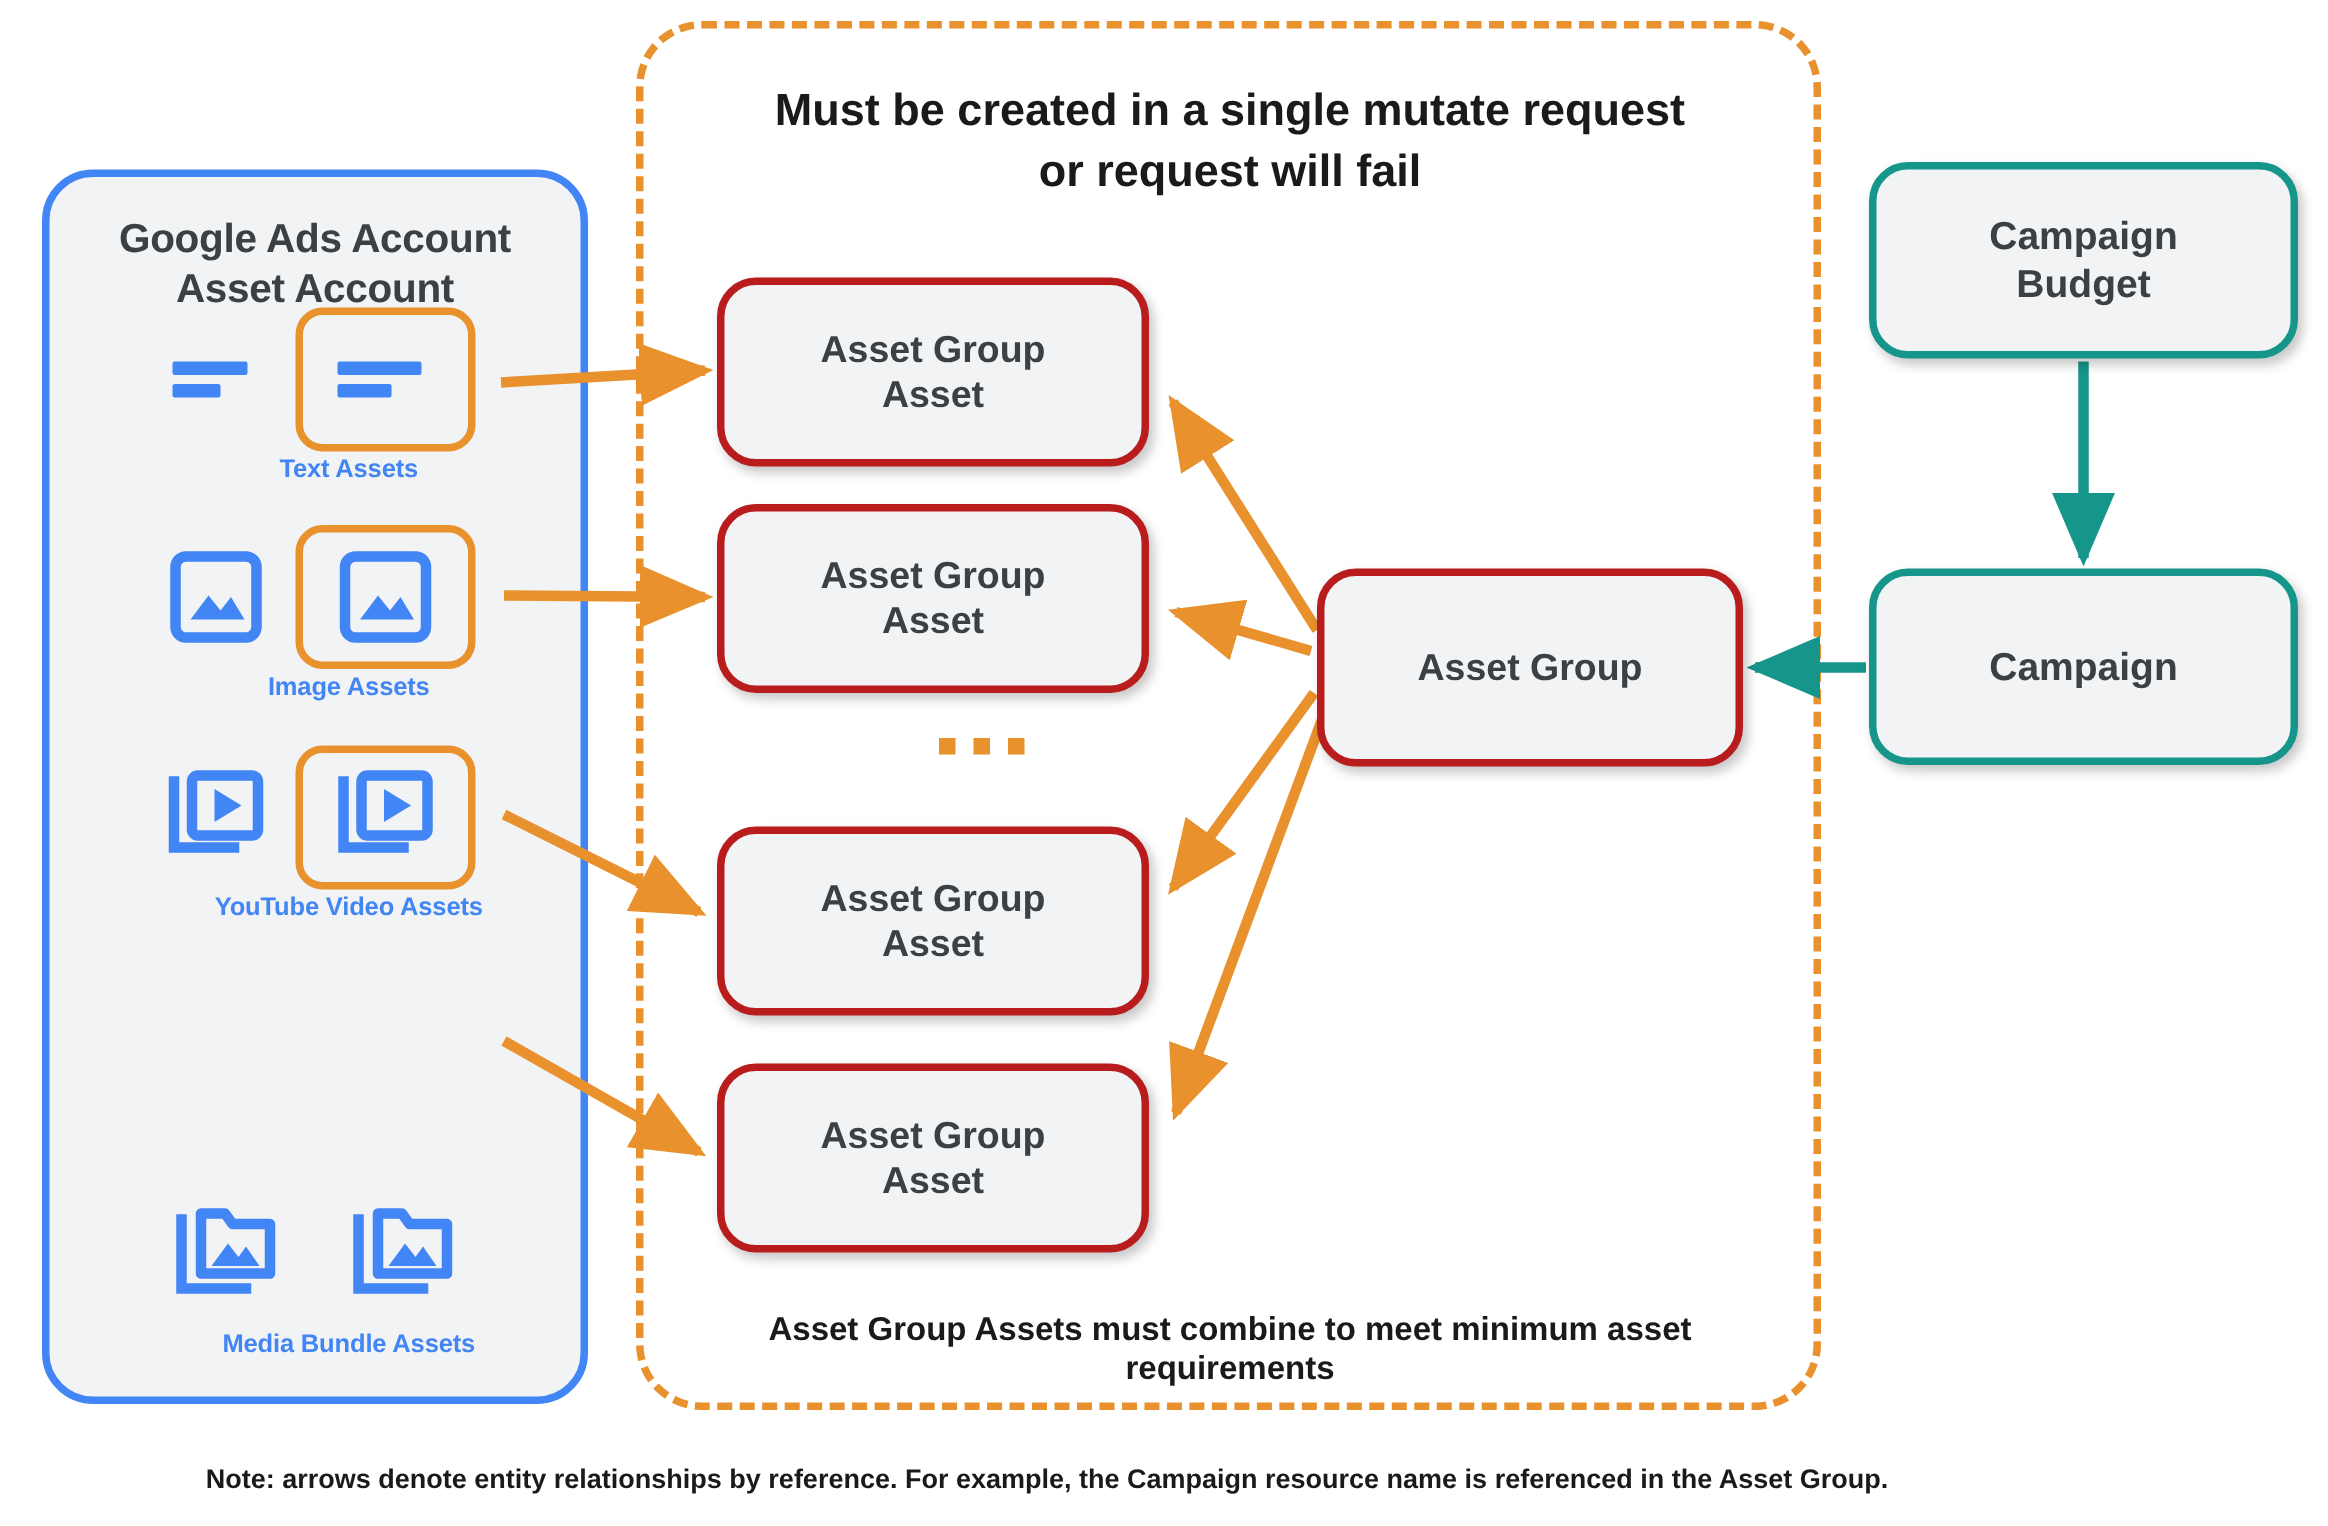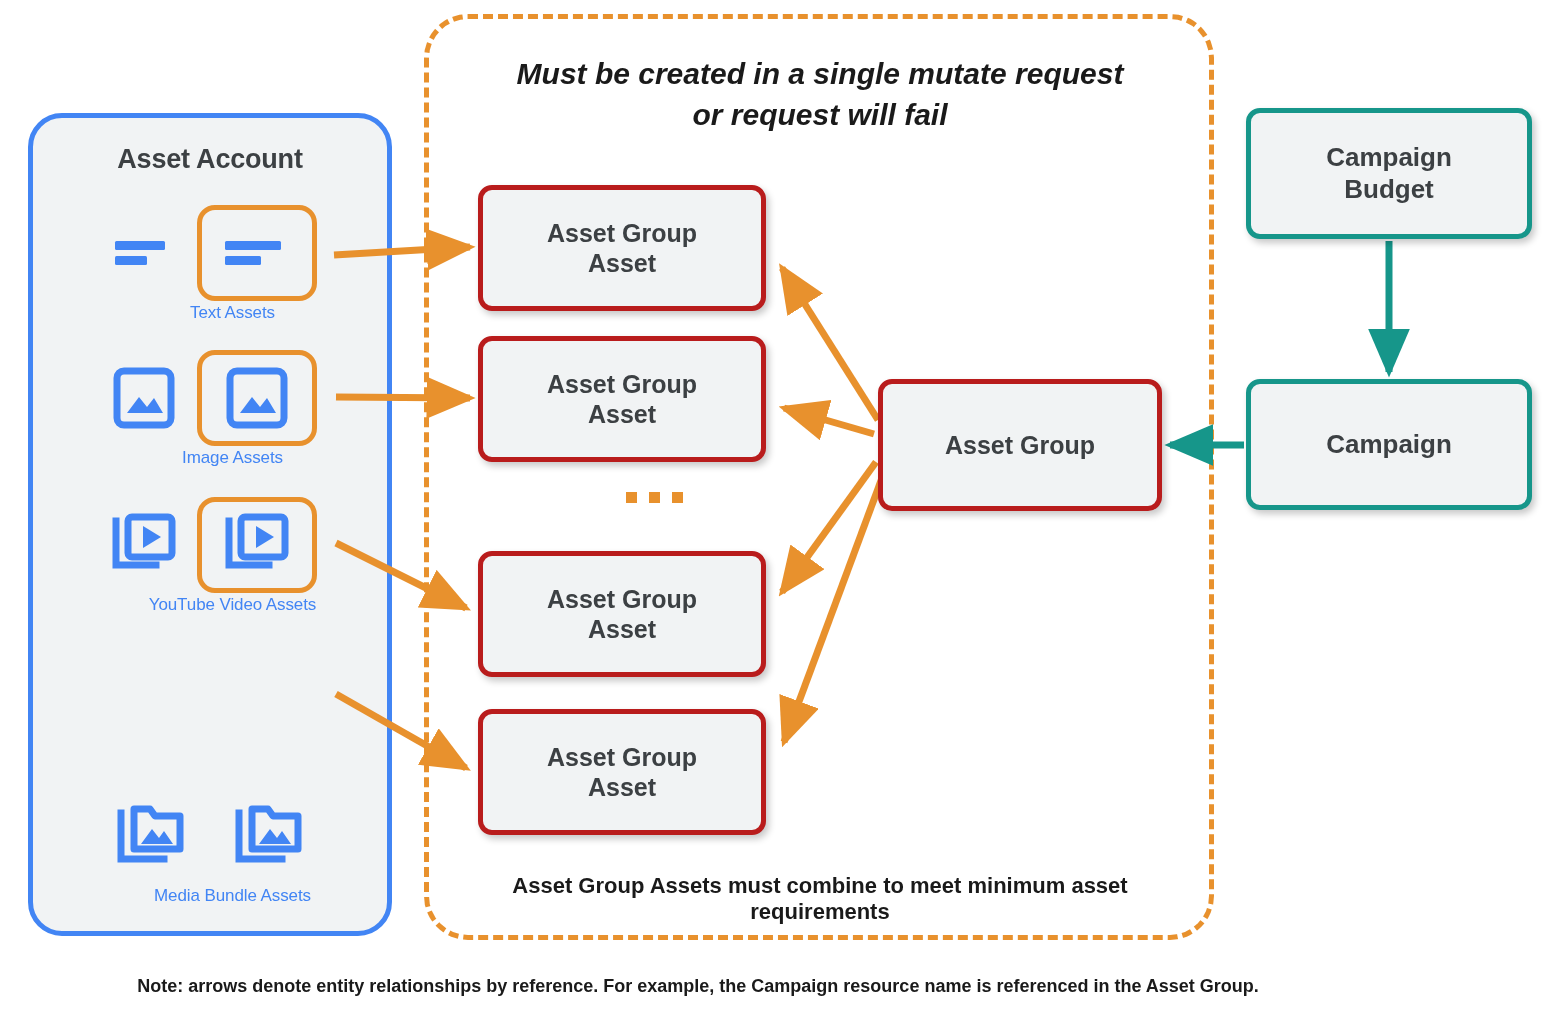--- a/index.html
+++ b/index.html
@@ -71,21 +71,21 @@
     border-radius: 14px;
   }
   .icon-slot.highlight {
     border: 5px solid #E8912D;
     width: 120px; height: 96px;
     border-radius: 18px;
   }
   .asset-caption {
     text-align: center;
     font-size: 17px;
-    font-weight: normal;
+    font-weight: bold;
     color: #4285F4;
     margin-top: 2px;
     letter-spacing: -0.1px;
     margin-left: 45px;
   }
 
   
   .mutate-box {
     position: absolute;
     left: 424px; top: 14px;
@@ -94,42 +94,41 @@
     border: 5px dashed #E8912D;
     border-radius: 44px;
     z-index: 1;
   }
   .mutate-title {
     position: absolute;
     left: 444px; top: 54px;
     width: 752px;
     text-align: center;
     font-size: 30px;
-    font-style: italic;
     font-weight: bold;
     color: #1a1a1a;
     line-height: 1.35;
     z-index: 6;
   }
   .mutate-footnote {
     position: absolute;
     left: 440px; top: 873px;
     width: 760px;
     text-align: center;
     font-size: 22px;
     font-weight: bold;
     color: #1a1a1a;
     z-index: 6;
   }
 
   
   .node {
     position: absolute;
     background: #f1f3f4;
-    border-radius: 14px;
+    border-radius: 26px;
     display: flex;
     align-items: center;
     justify-content: center;
     text-align: center;
     color: #3c4043;
     font-weight: bold;
     box-shadow: 3px 4px 7px rgba(0,0,0,0.22);
     z-index: 6;
     line-height: 1.2;
   }
@@ -175,20 +174,21 @@
 </head>
 <body>
 
 <div id="stage">
 
   <div class="mutate-box"></div>
 
   <div class="library-panel"></div>
 
   <div class="library-title">
+    <div>Google Ads Account</div>
     <div>Asset Account</div>
   </div>
 
   <div class="asset-row" style="top:205px">
     <div class="asset-icons">
       <div class="icon-slot">
         <svg width="62" height="46" viewBox="0 0 62 46" aria-hidden="true">
           <rect x="2" y="11" width="50" height="9" rx="1.5" fill="#4285F4"></rect>
           <rect x="2" y="26" width="32" height="9" rx="1.5" fill="#4285F4"></rect>
         </svg>

